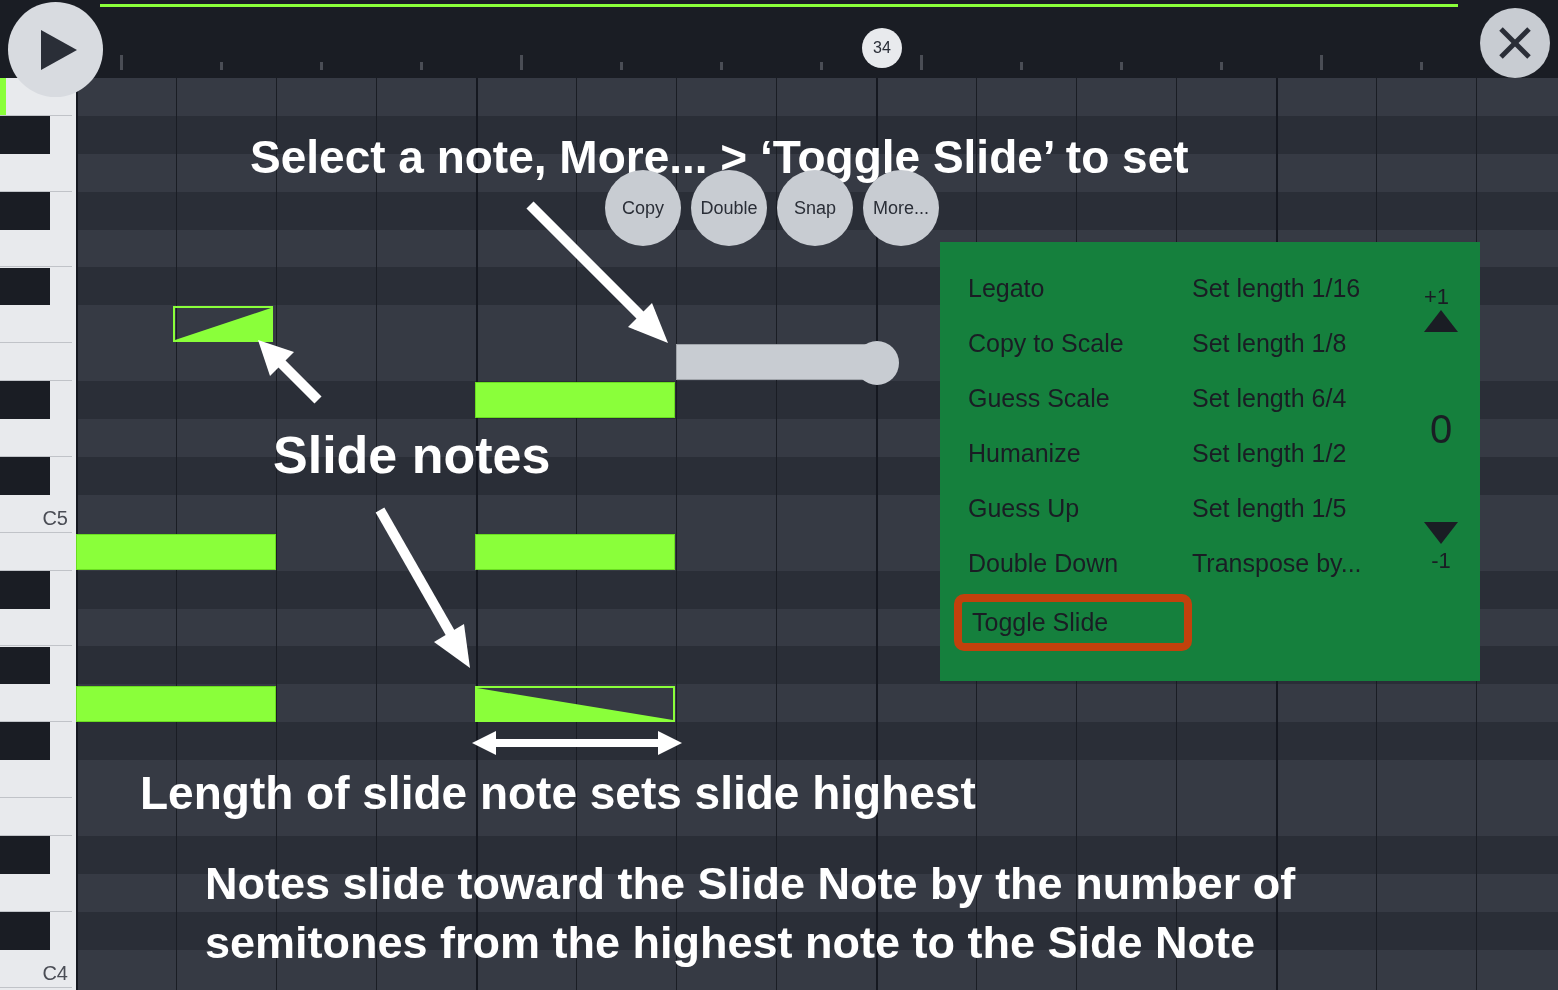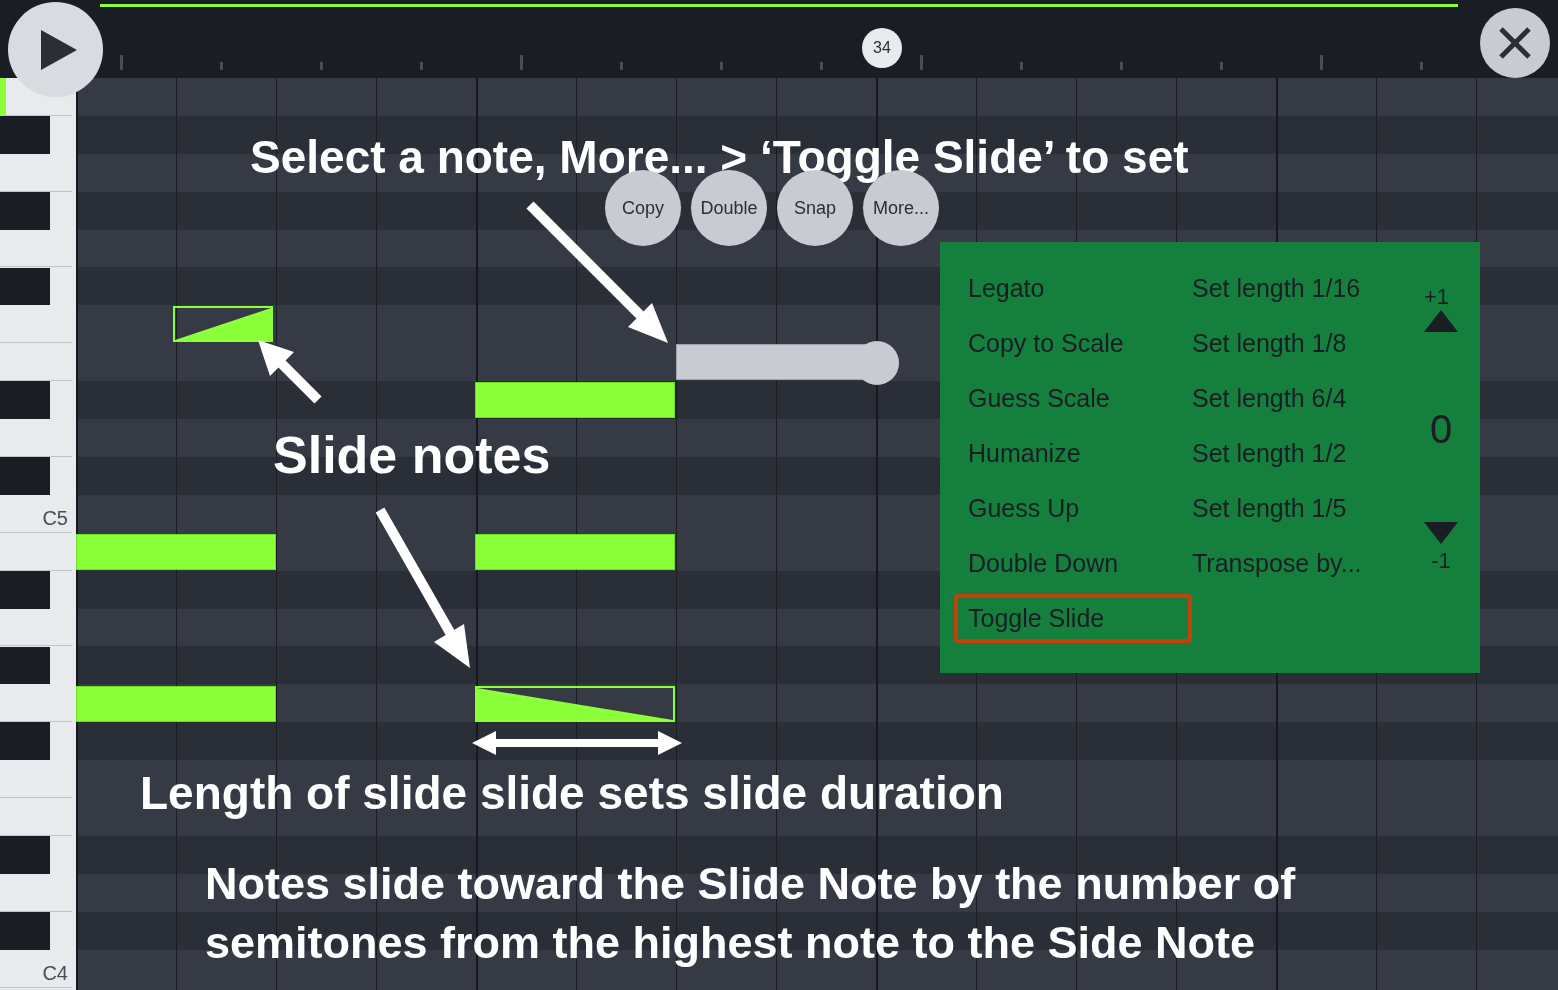--- a/index.html
+++ b/index.html
@@ -200,24 +200,24 @@
     grid-template-columns: 210px 200px 70px;
     column-gap: 14px;
   }
   .menu-col { display: flex; flex-direction: column; gap: 26px; }
   .menu-item {
     font-size: 25px;
     color: #1a1d24;
     white-space: nowrap;
   }
   .menu-item.highlighted {
-    border: 4px solid #c2410c;
+    border: 8px solid #c2410c;
     padding: 6px 10px;
     margin: -10px -14px 2px -14px;
-    border-radius: 4px;
+    border-radius: 10px;
   }
   .stepper {
     display: flex;
     flex-direction: column;
     align-items: center;
     justify-content: space-between;
     height: 300px;
     padding-top: 10px;
   }
   .stepper-label { font-size: 22px; color: #1a1d24; }
@@ -403,21 +403,21 @@
       <svg width="34" height="22">
           <polygon points="0,0 34,0 17,22" fill="#1a1d24"></polygon>
         </svg>
       <div class="stepper-label">-1</div>
     </div>
   </div>
 </div>
 
 <div class="annotation ann1">Select a note, More... &gt; ‘Toggle Slide’ to set</div>
 <div class="annotation ann2">Slide notes</div>
-<div class="annotation ann3">Length of slide slide sets slide duration</div>
+<div class="annotation ann3">Length of slide note sets slide highest</div>
 <div class="annotation ann4">Notes slide toward the Slide Note by the number of semitones from the highest note to the Side Note</div>
 
 <svg class="arrow" style="top:195px; left:520px;" width="160" height="160">
   <line x1="10" y1="10" x2="130" y2="130" stroke="#fff" stroke-width="10"></line>
   <polygon points="130,130 100,120 120,100" fill="#fff" transform="translate(14,14)"></polygon>
   <polygon points="148,148 108,132 132,108" fill="#fff"></polygon>
 </svg>
 <svg class="arrow" style="top:340px; left:258px;" width="80" height="80">
   <line x1="60" y1="60" x2="15" y2="15" stroke="#fff" stroke-width="10"></line>
   <polygon points="0,0 36,12 12,36" fill="#fff"></polygon>

